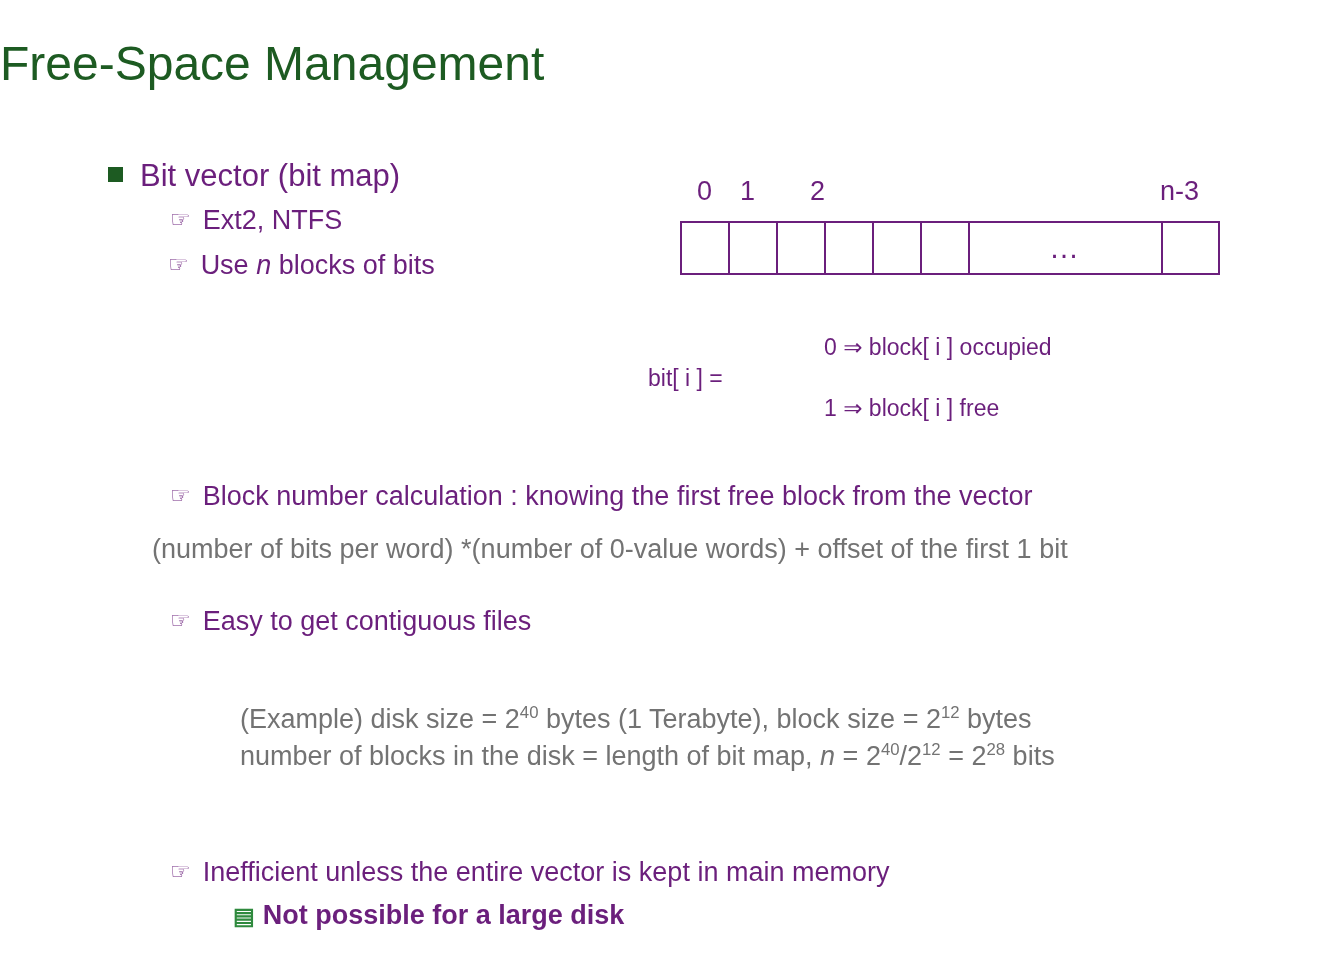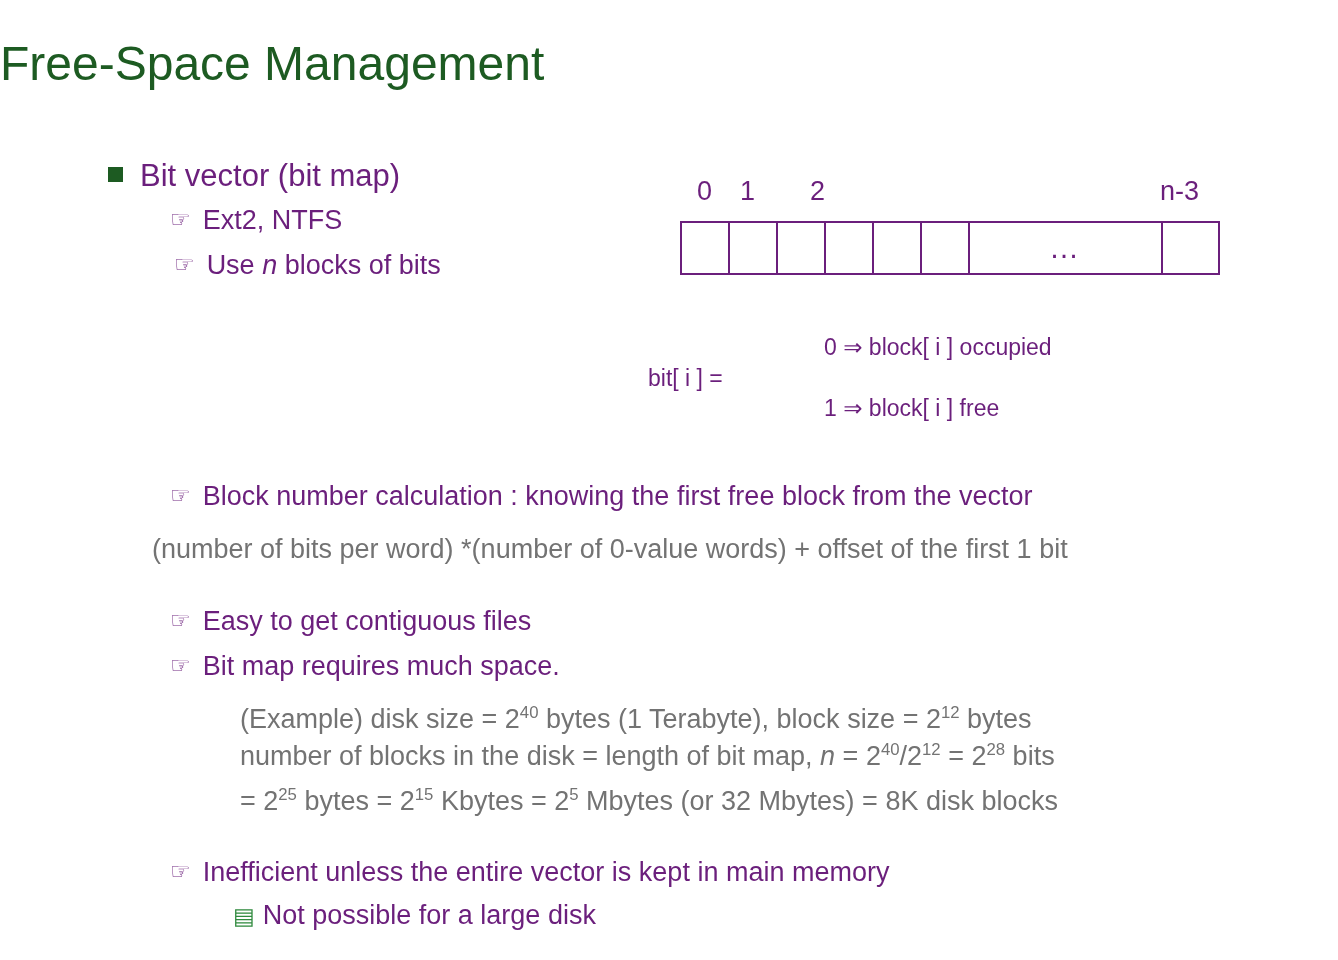--- a/index.html
+++ b/index.html
@@ -126,21 +126,21 @@
   <div class="title">Free-Space Management</div>
 
   <div class="lvl1" style="top:158px; left:108px;">
     <span class="sq"></span><span>Bit vector (bit map)</span>
   </div>
 
   <div class="lvl2" style="top:205px; left:170px;">
     <span class="hand">☞</span><span>Ext2, NTFS</span>
   </div>
 
-  <div class="lvl2" style="top:250px; left:174px;">
+  <div class="lvl2" style="top:250px; left:168px;">
     <span class="hand">☞</span><span>Use </span><span class="it">n</span><span> blocks of bits</span>
   </div>
 
   <div class="bitmap-labels" style="top:176px; left:697px;">0</div>
   <div class="bitmap-labels" style="top:176px; left:740px;">1</div>
   <div class="bitmap-labels" style="top:176px; left:810px;">2</div>
   <div class="bitmap-labels" style="top:176px; left:1160px;">n-3</div>
 
   <div class="bm-box" style="top:221px; left:680px; width:540px; height:54px;">
     <div class="bm-cell" style="width:48px;"></div>
@@ -159,37 +159,31 @@
 
   <div class="lvl2" style="top:481px; left:170px;">
     <span class="hand">☞</span><span>Block number calculation : knowing the first free block from the vector</span>
   </div>
   <div class="plain" style="top:534px; left:152px;">(number of bits per word) *(number of 0-value words) +  offset of the first 1 bit</div>
 
   <div class="lvl2" style="top:606px; left:170px;">
     <span class="hand">☞</span><span>Easy to get contiguous files</span>
   </div>
 
-  <div class="lvl2" style="top:651px; left:170px;">
-    <span class="hand">☞</span><span>Bit map requires much space.</span>
-  </div>
 
   <div class="plain" style="top:696px; left:240px;margin-top:8px;">
     <span>(Example) disk size = 2</span><sup>40</sup><span> bytes (1 Terabyte), block size = 2</span><sup>12</sup><span> bytes</span>
   </div>
 
   <div class="plain" style="top:741px; left:240px;">
     <span>number of blocks in the disk = length of bit map, </span><span class="it">n</span><span> = 2</span><sup>40</sup><span>/2</span><sup>12</sup><span> = 2</span><sup>28</sup><span> bits</span>
   </div>
 
-  <div class="plain" style="top:786px; left:240px;">
-    <span>= 2</span><sup>25</sup><span> bytes = 2</span><sup>15</sup><span> Kbytes = 2</span><sup>5</sup><span> Mbytes (or 32 Mbytes) = 8K disk blocks</span>
-  </div>
 
   <div class="lvl2" style="top:857px; left:170px;">
     <span class="hand">☞</span><span>Inefficient unless the entire vector is kept in main memory</span>
   </div>
 
-  <div class="lvl3" style="top:900px; left:233px;">
+  <div class="lvl3" style="top:900px; left:233px;font-weight:bold;">
     <span class="book">▤</span><span>Not possible for a large disk</span>
   </div>
 
 </div>
 
 </body></html>

